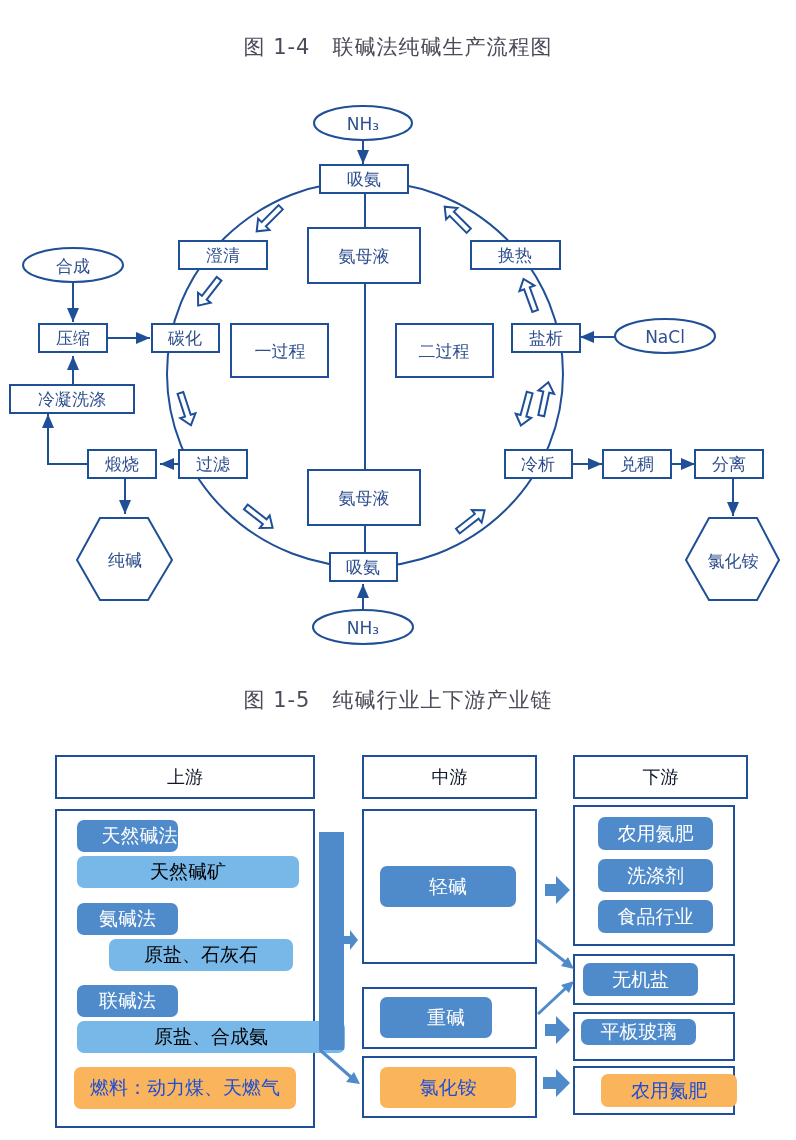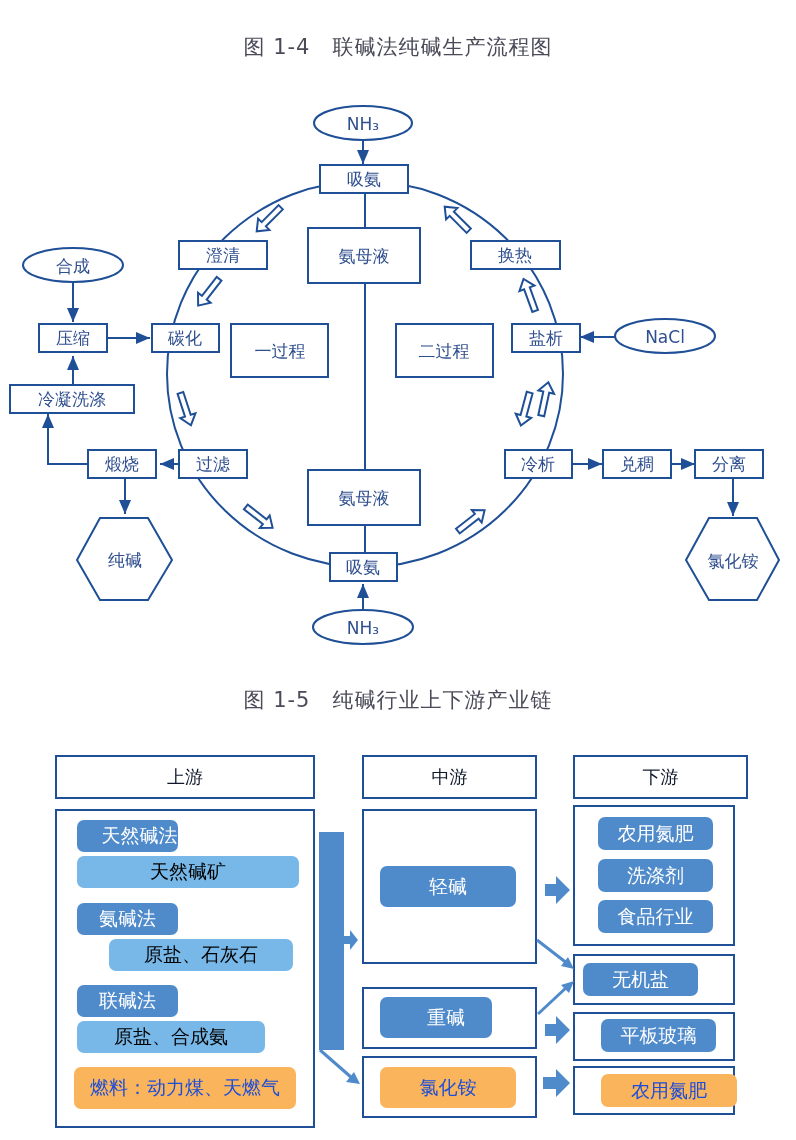--- a/index.html
+++ b/index.html
@@ -133,38 +133,38 @@
 <div class="box hdr" style="left:55px;top:755px;width:260px;height:44px;">上游</div>
 <div class="box hdr" style="left:362px;top:755px;width:175px;height:44px;">中游</div>
 <div class="box hdr" style="left:573px;top:755px;width:175px;height:44px;">下游</div>
 
 <div class="box" style="left:55px;top:809px;width:260px;height:319px;"></div>
 <div class="tag dark" style="left:77px;top:820px;width:101px;height:32px;padding-left:24px;">天然碱法</div>
 <div class="tag light" style="left:77px;top:856px;width:222px;height:32px;">天然碱矿</div>
 <div class="tag dark" style="left:77px;top:903px;width:101px;height:32px;">氨碱法</div>
 <div class="tag light" style="left:77px;top:939px;width:184px;height:32px;margin-left:32px;">原盐、石灰石</div>
 <div class="tag dark" style="left:77px;top:985px;width:101px;height:32px;">联碱法</div>
-<div class="tag light" style="left:77px;top:1021px;width:188px;height:32px;">原盐、合成氨</div>
+<div class="tag light" style="left:77px;top:1021px;width:268px;height:32px;">原盐、合成氨</div>
 <div class="tag orange" style="left:74px;top:1067px;width:222px;height:42px;">燃料：动力煤、天燃气</div>
 
 <div class="box" style="left:362px;top:809px;width:175px;height:155px;"></div>
 <div class="tag dark" style="left:380px;top:866px;width:136px;height:41px;">轻碱</div>
 <div class="box" style="left:362px;top:987px;width:175px;height:62px;"></div>
 <div class="tag dark" style="left:380px;top:997px;width:112px;height:41px;padding-left:20px;">重碱</div>
 <div class="box" style="left:362px;top:1056px;width:175px;height:62px;"></div>
 <div class="tag orange" style="left:380px;top:1067px;width:136px;height:41px;">氯化铵</div>
 
 <div class="box" style="left:573px;top:805px;width:162px;height:141px;"></div>
 <div class="tag dark" style="left:598px;top:817px;width:115px;height:33px;">农用氮肥</div>
 <div class="tag dark" style="left:598px;top:859px;width:115px;height:33px;">洗涤剂</div>
 <div class="tag dark" style="left:598px;top:900px;width:115px;height:33px;">食品行业</div>
 <div class="box" style="left:573px;top:954px;width:162px;height:51px;"></div>
 <div class="tag dark" style="left:583px;top:963px;width:115px;height:33px;">无机盐</div>
 <div class="box" style="left:573px;top:1012px;width:162px;height:49px;"></div>
-<div class="tag dark" style="left:601px;top:1019px;width:115px;height:33px;">平板玻璃</div>
+<div class="tag dark" style="left:581px;top:1019px;width:115px;height:26px;">平板玻璃</div>
 <div class="box" style="left:573px;top:1066px;width:162px;height:49px;"></div>
 <div class="tag orange" style="left:601px;top:1074px;width:136px;height:33px;">农用氮肥</div>
 
 <svg width="796" height="1140" style="position:absolute;left:0;top:0;pointer-events:none;">
   <g fill="#4f8acb" stroke="none">
     <rect x="319" y="832" width="25" height="218"></rect>
     <path d="M344,936 L350,936 L350,930 L358,940 L350,950 L350,944 L344,944 Z"></path>
     <path d="M545,884 L556,884 L556,876 L570,890 L556,904 L556,896 L545,896 Z"></path>
     <path d="M545,1024 L556,1024 L556,1016 L570,1030 L556,1044 L556,1036 L545,1036 Z"></path>
     <path d="M543,1077 L556,1077 L556,1069 L570,1083 L556,1097 L556,1089 L543,1089 Z"></path>

